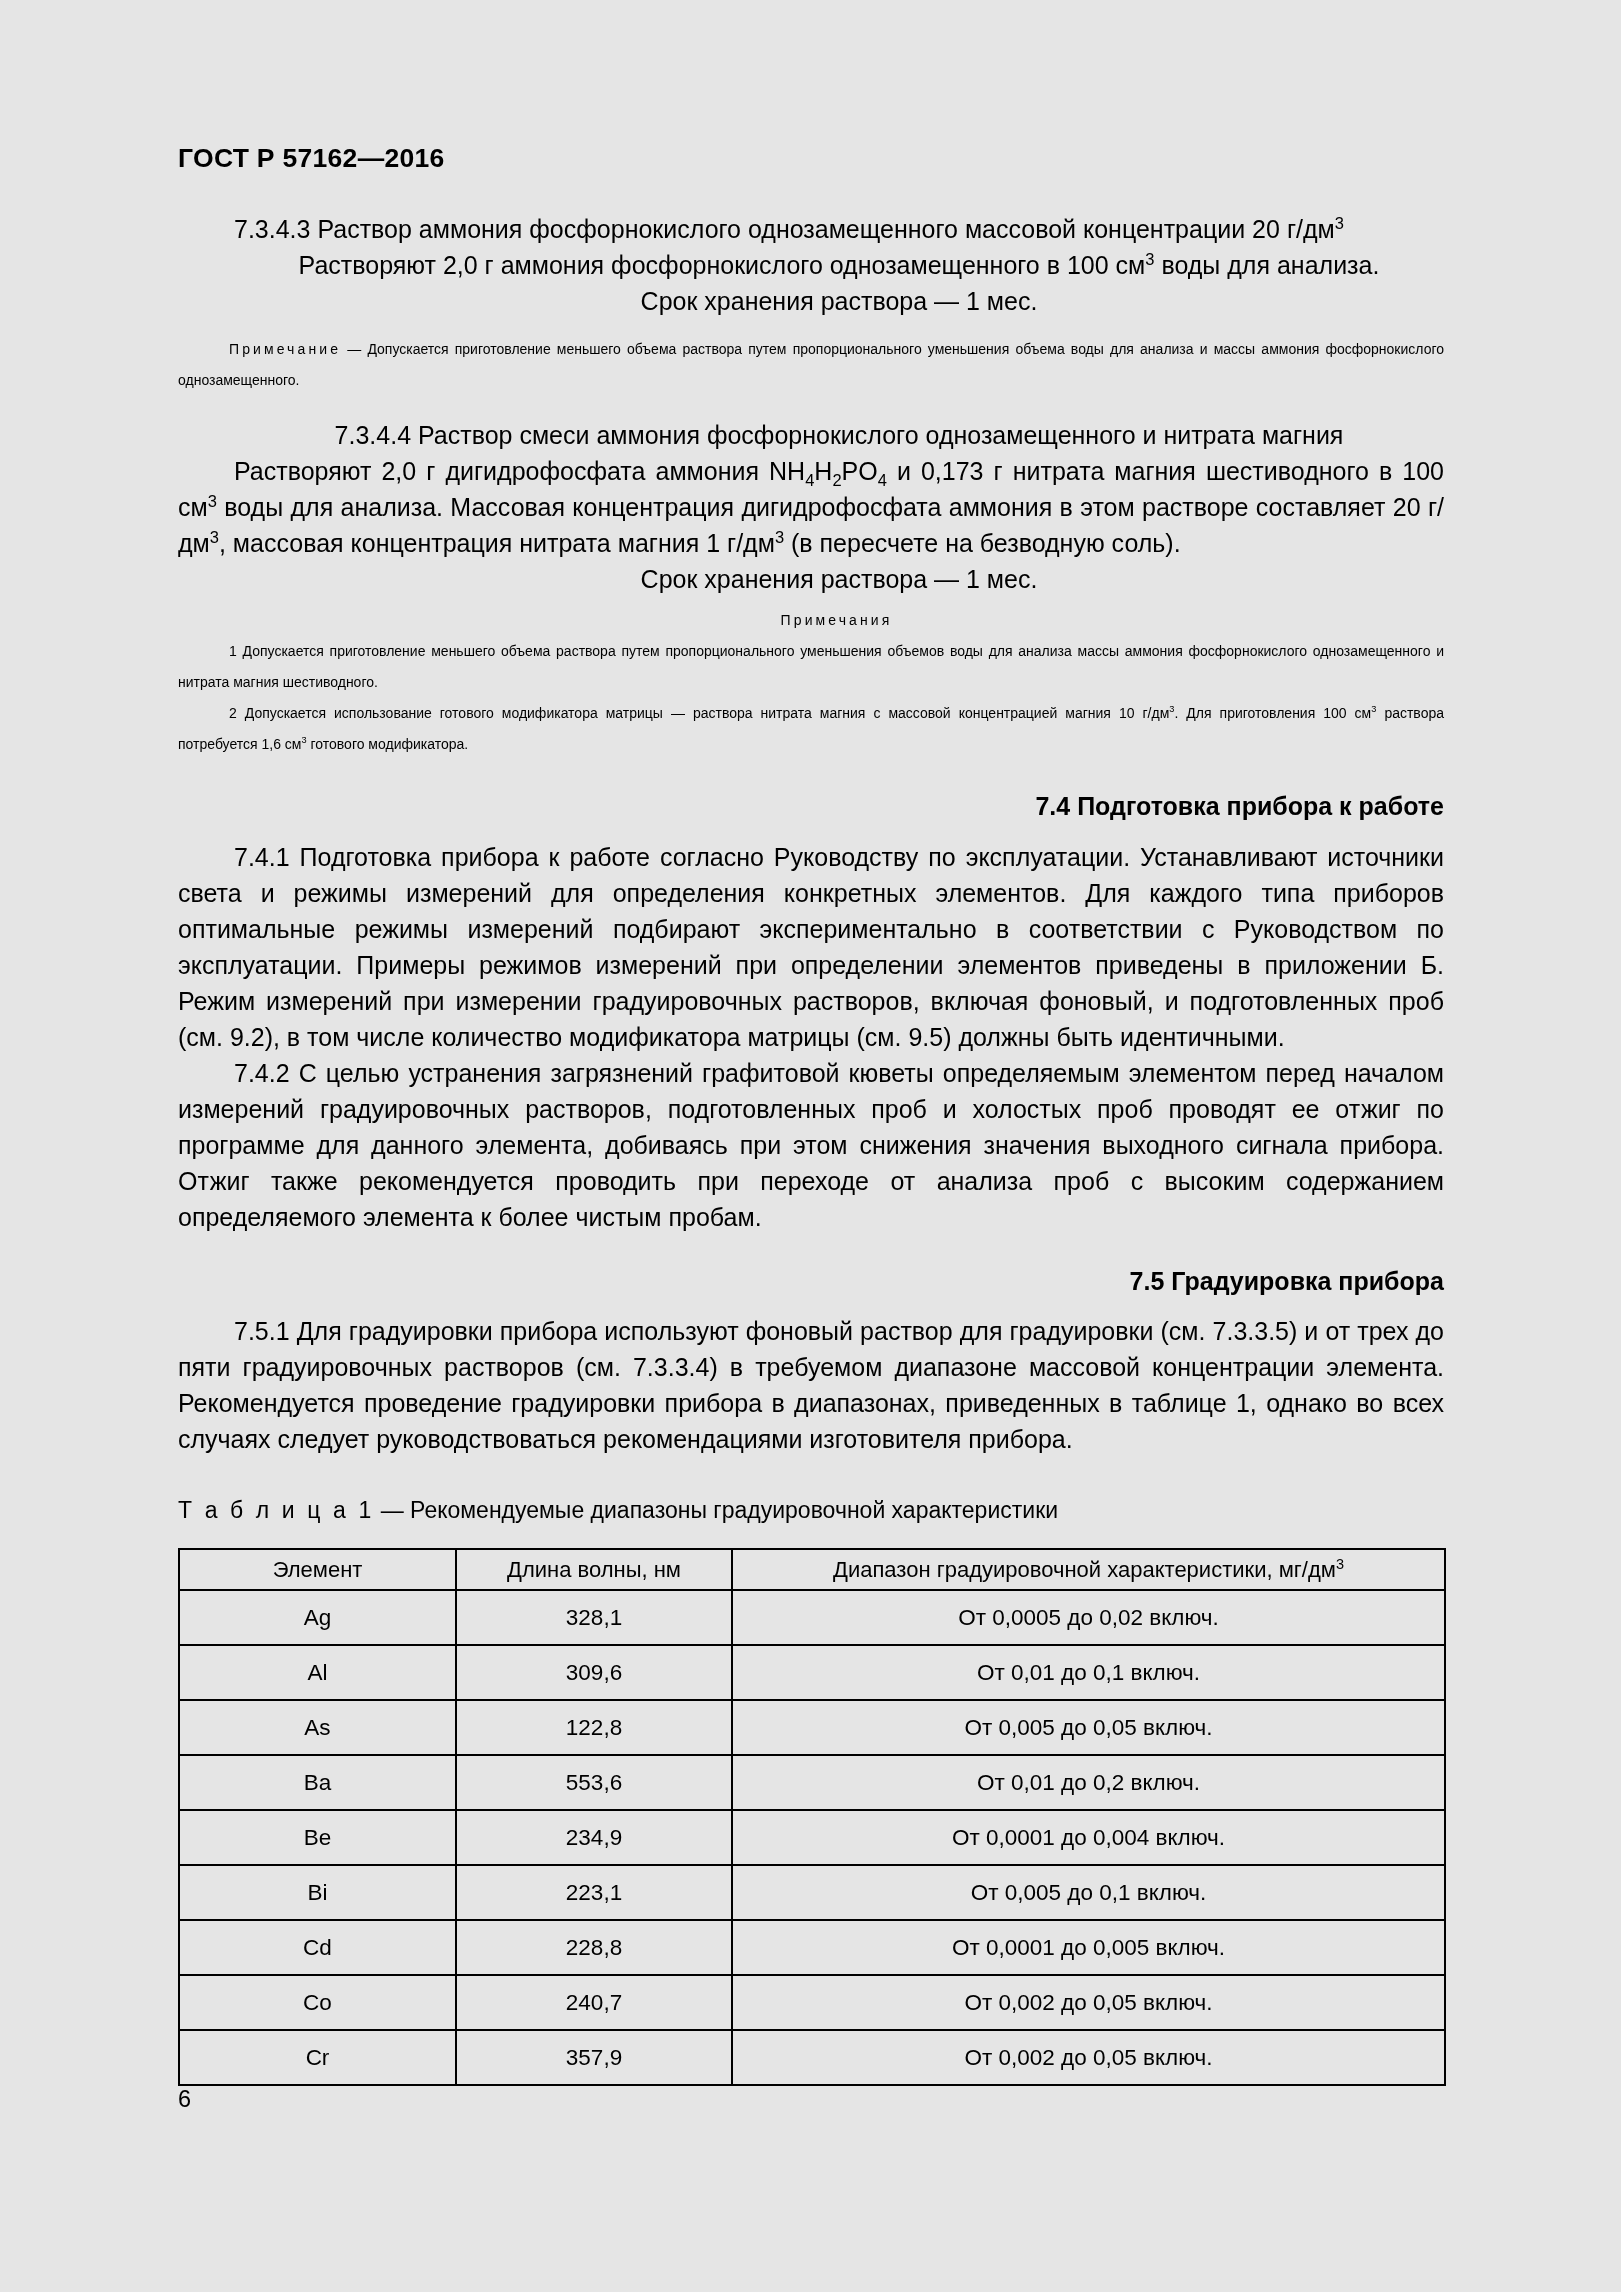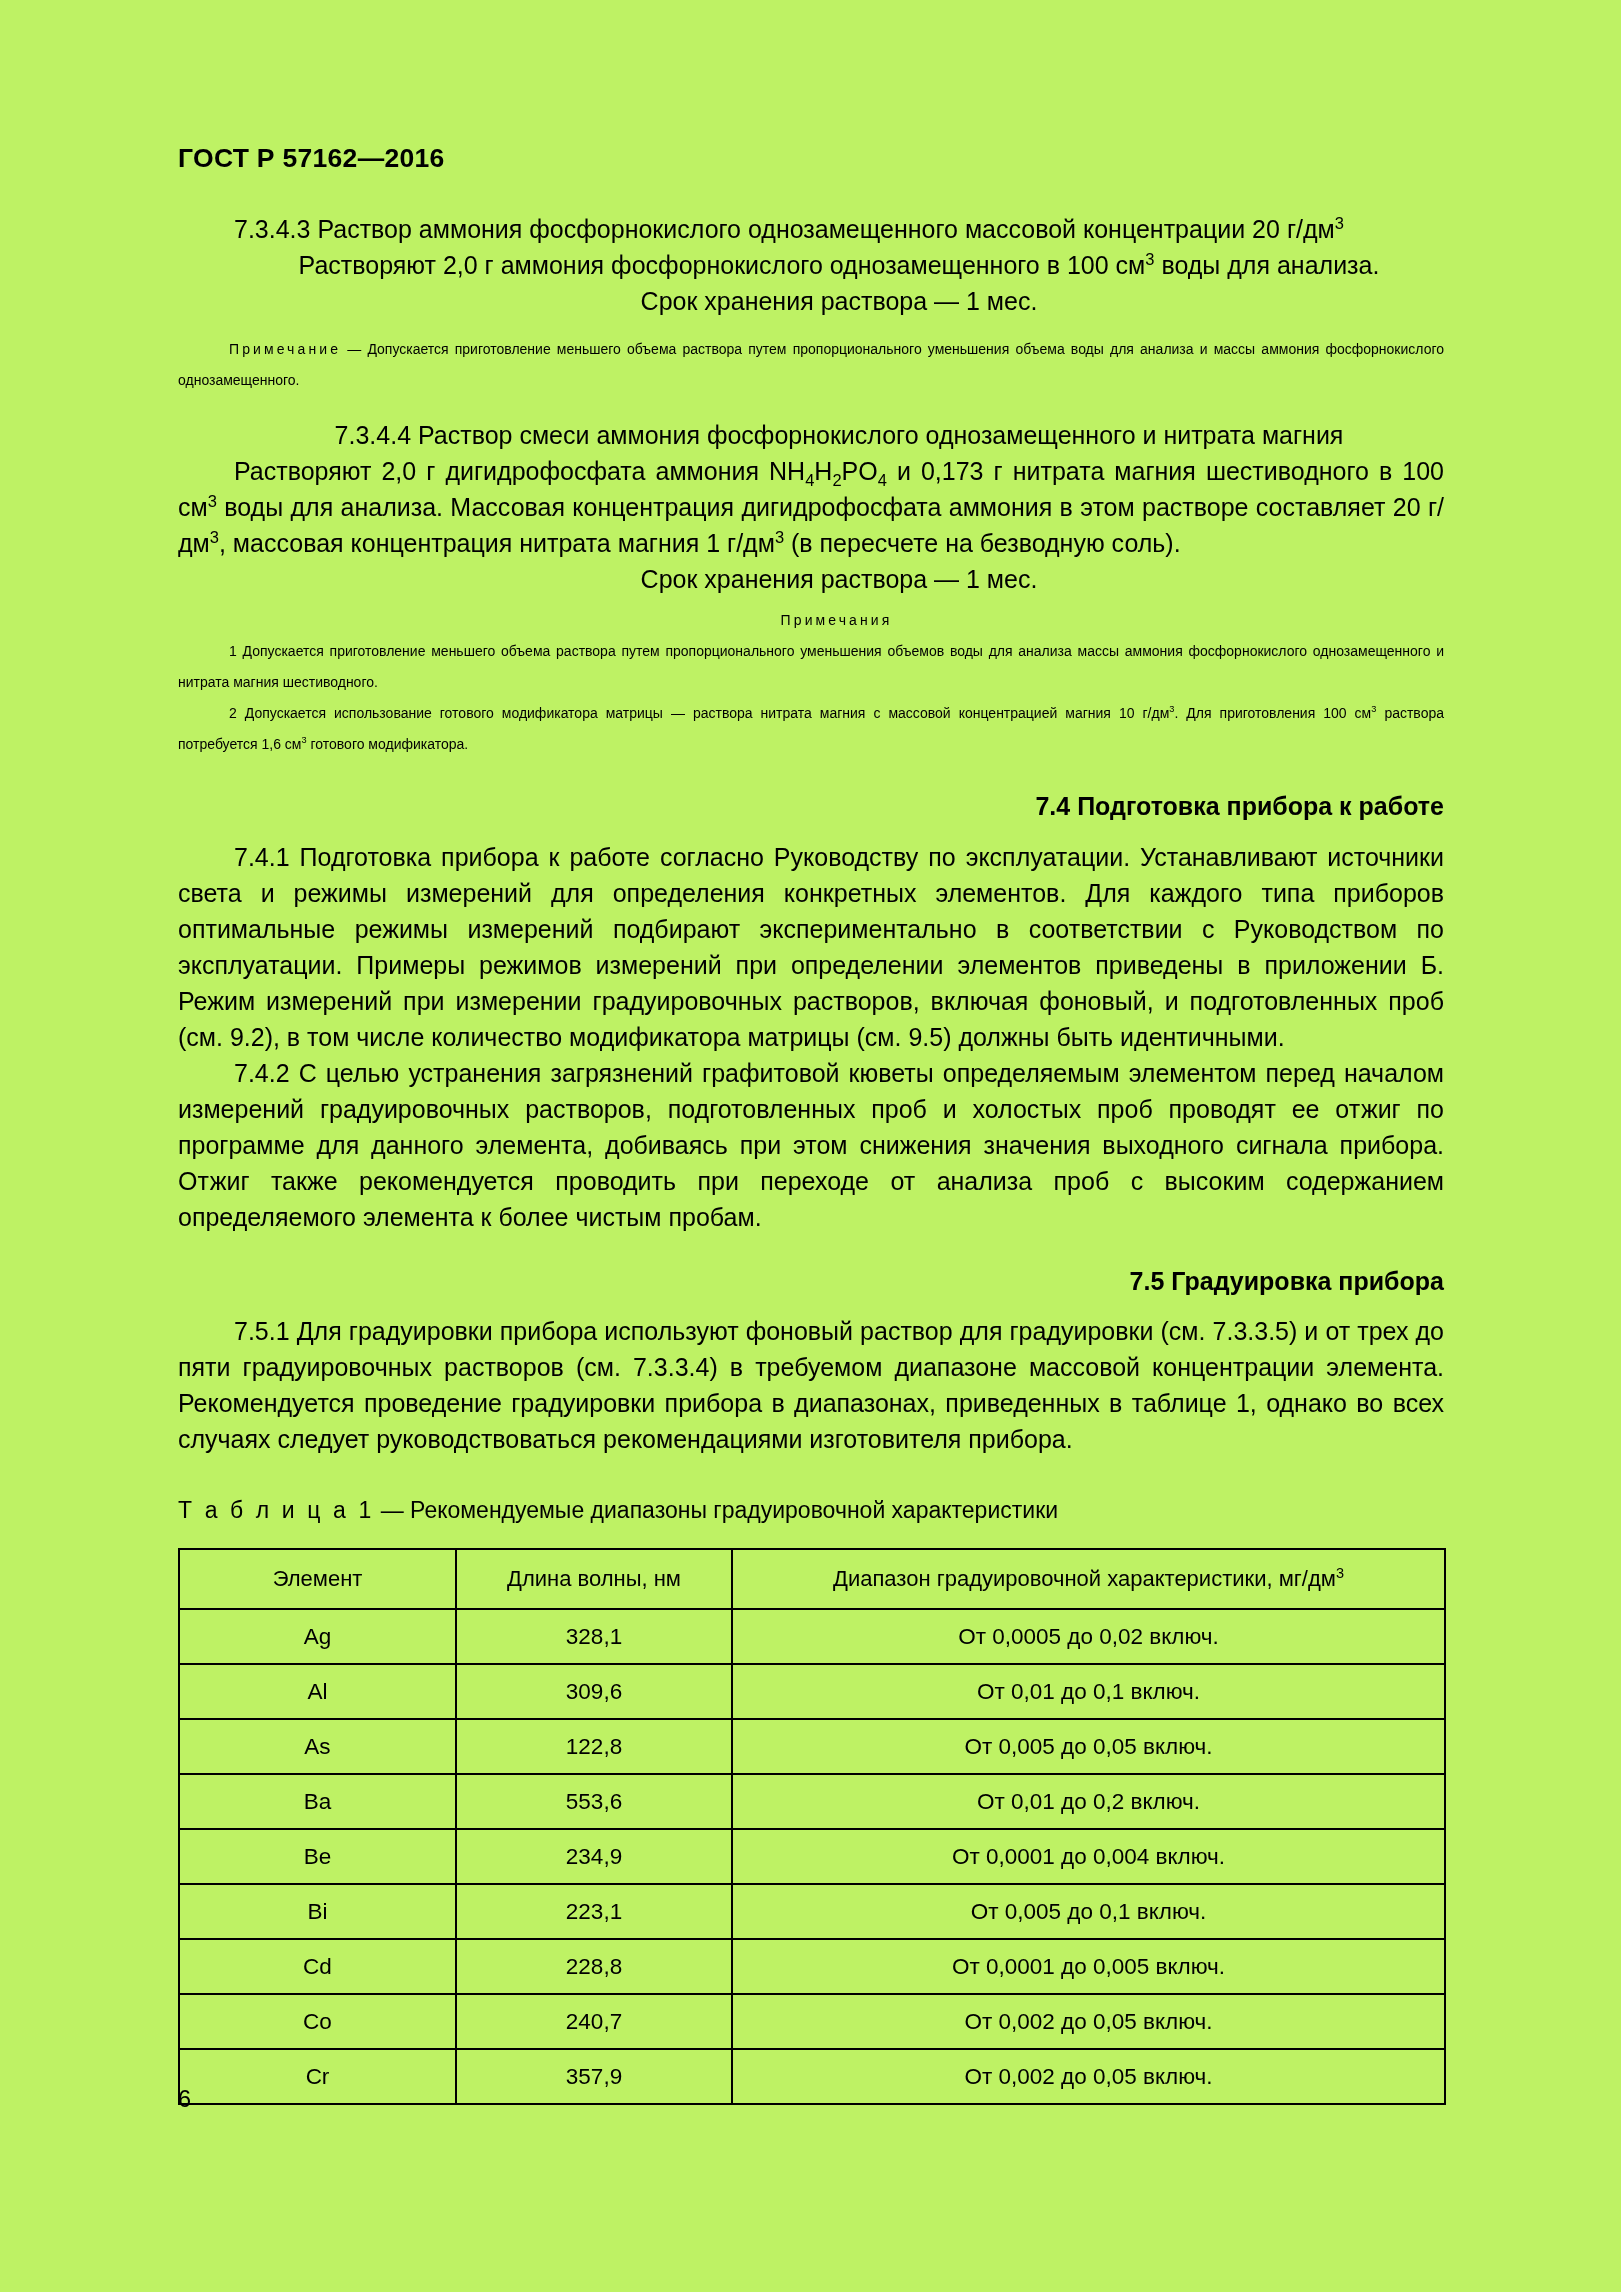--- a/index.html
+++ b/index.html
@@ -9,21 +9,21 @@
   }
   body {
     font-family: "Liberation Sans", "DejaVu Sans", sans-serif;
     color: #000000;
   }
   .page {
     position: relative;
     width: 1621px;
     height: 2293px;
     box-sizing: border-box;
-    background: #bef264;
+    background: #e5e5e5;
     overflow: hidden;
   }
 
   
   .running-header {
     position: absolute;
     left: 178px;
     top: 143px;
     font-size: 26.5px;
     font-weight: bold;
@@ -104,21 +104,21 @@
     border: 2px solid #000000;
     font-weight: normal;
     font-size: 22.5px;
     text-align: center;
     vertical-align: middle;
     height: 55px;
     padding: 0 5.9px;
     box-sizing: border-box;
   }
   table.gost thead th {
-    height: 60px;
+    height: 41px;
     font-size: 22px;
   }
   table.gost col.c1 { width: 277px; }
   table.gost col.c2 { width: 276px; }
   table.gost col.c3 { width: 713px; }
 
   
   .folio {
     position: absolute;
     left: 178px;

